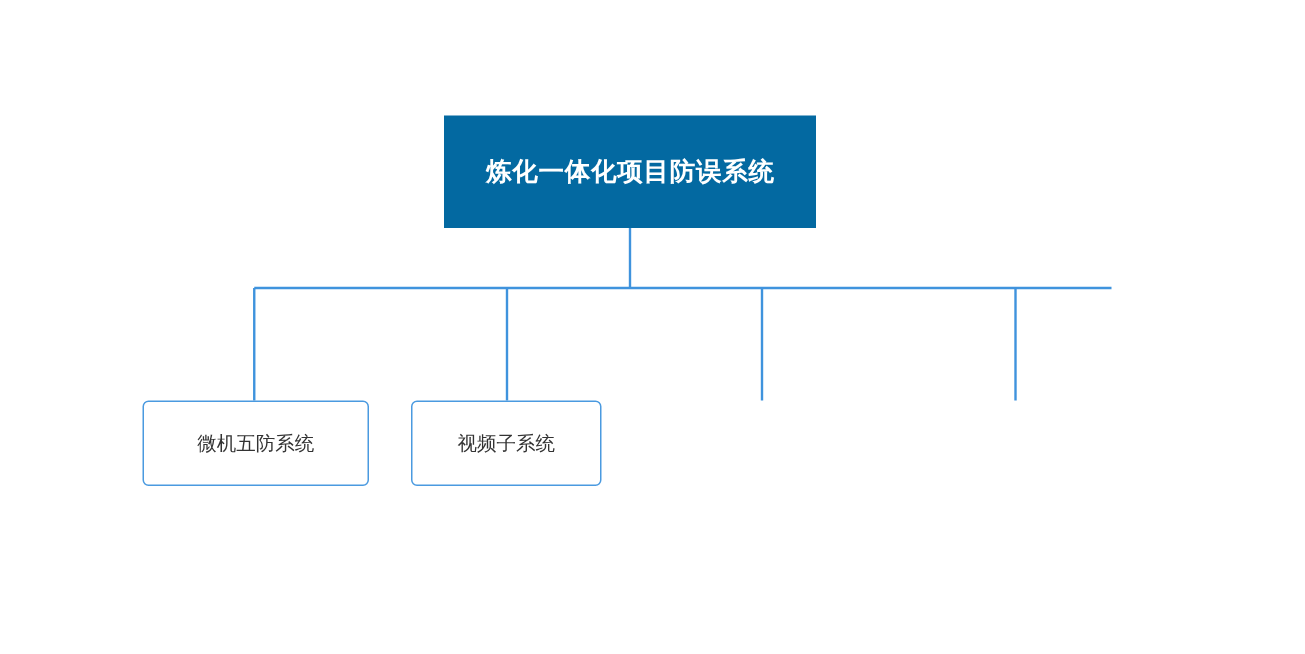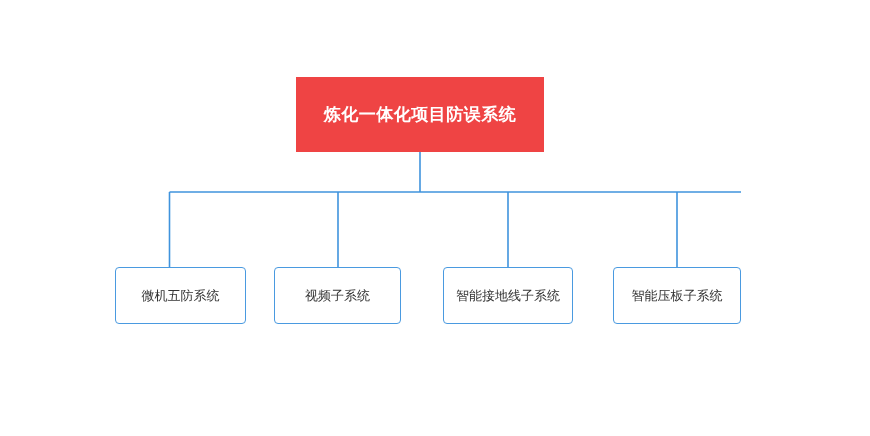--- a/index.html
+++ b/index.html
@@ -17,25 +17,25 @@
     position: relative;
     width: 870px;
     height: 436px;
   }
   .root-node {
     position: absolute;
     left: 296px;
     top: 77px;
     width: 248px;
     height: 75px;
-    background: #ef4444;
+    background: #0369a1;
     display: flex;
     align-items: center;
-    justify-content: center;
     box-sizing: border-box;
+    padding-left: 28px;
   }
   .root-node .node-label {
     color: #ffffff;
     font-size: 17px;
     font-weight: bold;
     letter-spacing: 0.5px;
     white-space: nowrap;
   }
   .leaf-node {
     position: absolute;
@@ -47,21 +47,21 @@
     display: flex;
     align-items: center;
     justify-content: center;
     box-sizing: border-box;
   }
   .leaf-node .node-label {
     color: #333333;
     font-size: 13px;
     white-space: nowrap;
   }
-  .leaf-0 { left: 115px; width: 131px; }
+  .leaf-0 { left: 95px; width: 151px; }
   .leaf-1 { left: 274px; width: 127px; font-family: Liberation Serif, serif; }
   .leaf-2 { left: 443px; width: 130px; }
   .leaf-3 { left: 613px; width: 128px; }
 
   svg.connectors {
     position: absolute;
     left: 0;
     top: 0;
     width: 870px;
     height: 436px;
@@ -89,21 +89,15 @@
   </div>
 
   <div class="leaf-node leaf-0">
     <span class="node-label">微机五防系统</span>
   </div>
 
   <div class="leaf-node leaf-1">
     <span class="node-label">视频子系统</span>
   </div>
 
-  <div class="leaf-node leaf-2">
-    <span class="node-label">智能接地线子系统</span>
-  </div>
 
-  <div class="leaf-node leaf-3">
-    <span class="node-label">智能压板子系统</span>
-  </div>
 
 </div>
 
 </body></html>

